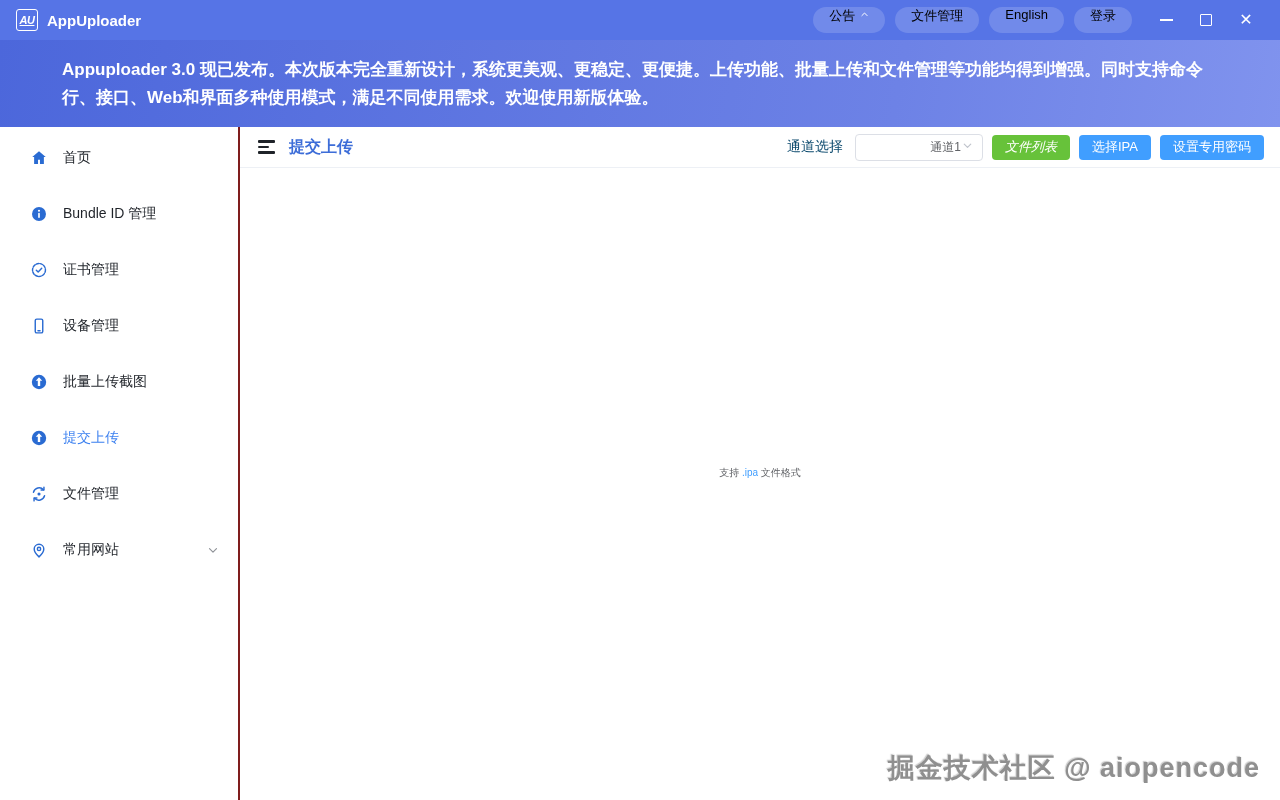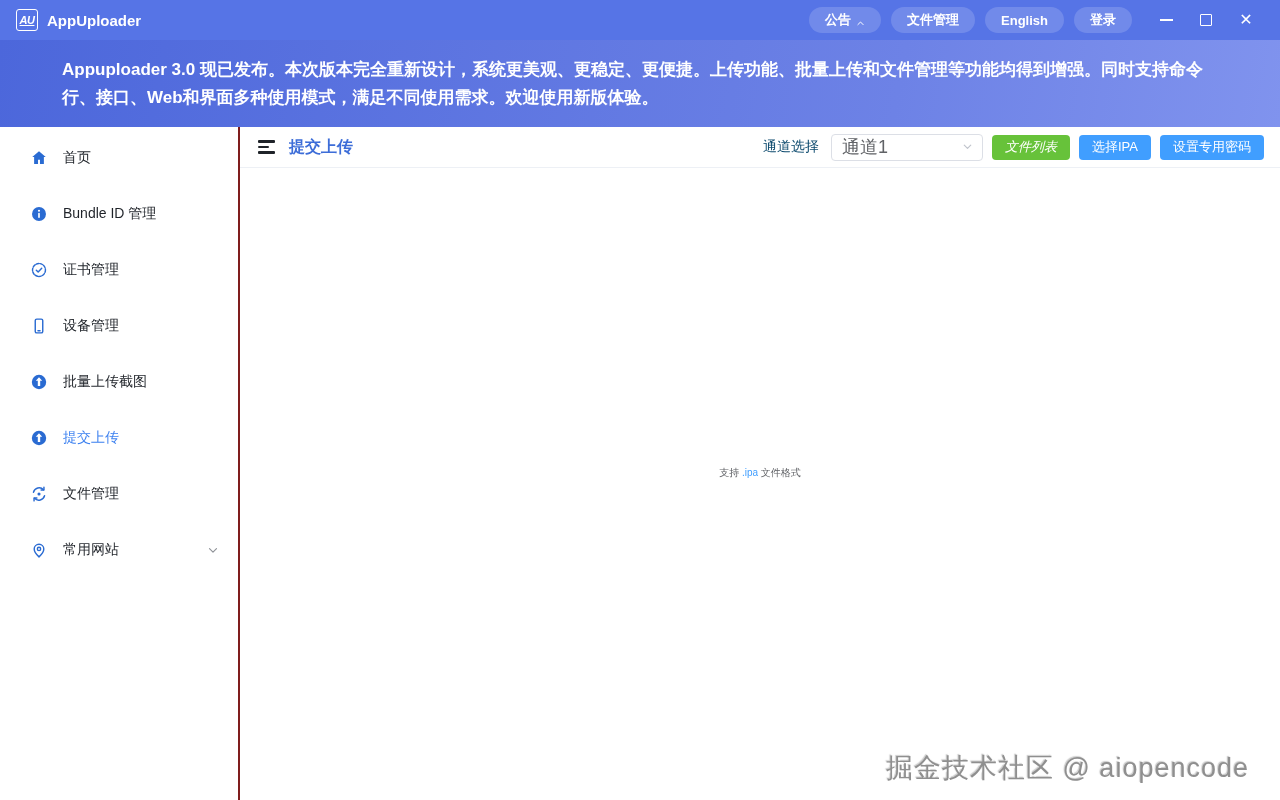--- a/index.html
+++ b/index.html
@@ -13,22 +13,22 @@
   }
   .logo-box{
     width:22px; height:22px; border:1.6px solid #fff; border-radius:3px;
     display:flex; align-items:center; justify-content:center;
     font-size:11px; font-weight:bold; font-style:italic; letter-spacing:-0.5px;text-decoration:underline;
   }
   .app-name{ margin-left:9px; font-size:15px; font-weight:bold;text-align:right; }
   .tb-spacer{ flex:1; }
   .pill{
     height:26px; border-radius:13px; background:rgba(255,255,255,0.16);
-    color:#ffffff; font-size:13px; display:flex; align-items:center; gap:5px;
-    padding:0 16px; margin-left:10px; cursor:pointer; border:none;font-weight:bold;
+    color:#000000; font-size:13px; display:flex; gap:5px;
+    padding:0 16px; margin-left:10px; cursor:pointer; border:none;
   }
   .caret-up{ width:9px; height:9px; display:inline-block; }
   .win-controls{ display:flex; align-items:center; margin-left:14px; }
   .win-btn{
     width:40px; height:28px; display:flex; align-items:center; justify-content:center;
     color:#fff; cursor:pointer;
   }
   .min-glyph{ width:13px; height:2px; background:#fff; }
   .max-glyph{ width:12px; height:12px; border:1.6px solid #fff; border-radius:1px; }
   .close-glyph{ font-size:16px; line-height:1; }
@@ -65,41 +65,41 @@
   }
   .collapse-icon{ display:flex; flex-direction:column; gap:3px; cursor:pointer; margin-right:14px; }
   .collapse-icon i{ display:block; height:2.4px; background:#1f2329; border-radius:1px; }
   .collapse-icon i:nth-child(1){ width:17px; }
   .collapse-icon i:nth-child(2){ width:11px; }
   .collapse-icon i:nth-child(3){ width:17px; }
   .page-title{ font-size:16px; font-weight:bold; color:#3d6dd8; }
   .mh-spacer{ flex:1; }
   .channel-label{ font-size:14px; color:#0c4a6e; margin-right:12px; }
   .select-box{
-    width:152px; height:27px; border:1px solid #dcdfe6; border-radius:4px;
+    width:128px; height:27px; border:1px solid #dcdfe6; border-radius:4px;
     display:flex; align-items:center; padding:0 8px 0 10px; cursor:pointer;
-    font-size:18px; color:#606266; background:#fff;
+    font-size:12px; color:#606266; background:#fff;text-align:right;
   }
   .select-box .sel-val{ flex:1; }
   .select-box svg{ width:13px; height:13px; }
   .btn{
     height:25px; border:none; border-radius:4px; color:#fff; font-size:13px;
     padding:0 13px; margin-left:9px; cursor:pointer;
     font-family:"Liberation Sans","DejaVu Sans",sans-serif;
   }
   .btn-green{ background:#67c23a;font-style:italic; }
   .btn-blue{ background:#409eff; }
 
   .main-content{ flex:1; position:relative; display:flex; align-items:center; justify-content:center; }
   .drop-hint{ font-size:10px; color:#606266; margin-top:-22px; }
   .drop-hint .ext{ color:#409eff; }
 
   .watermark{
-    position:absolute; right:31px; bottom:14px;
-    font-size:27px; font-weight:normal; color:#8f8f8f; letter-spacing:1px;
+    position:absolute; right:20px; bottom:14px;
+    font-size:27px; font-weight:bold; color:#8f8f8f; letter-spacing:1px;
     text-shadow:2px 2px 1px rgba(255,255,255,0.95), -1px -1px 1px rgba(70,70,70,0.28);
     pointer-events:none;
   }
 </style>
 </head>
 <body>
 
 <div class="titlebar">
   <div class="logo-box">
     <span>AU</span>

